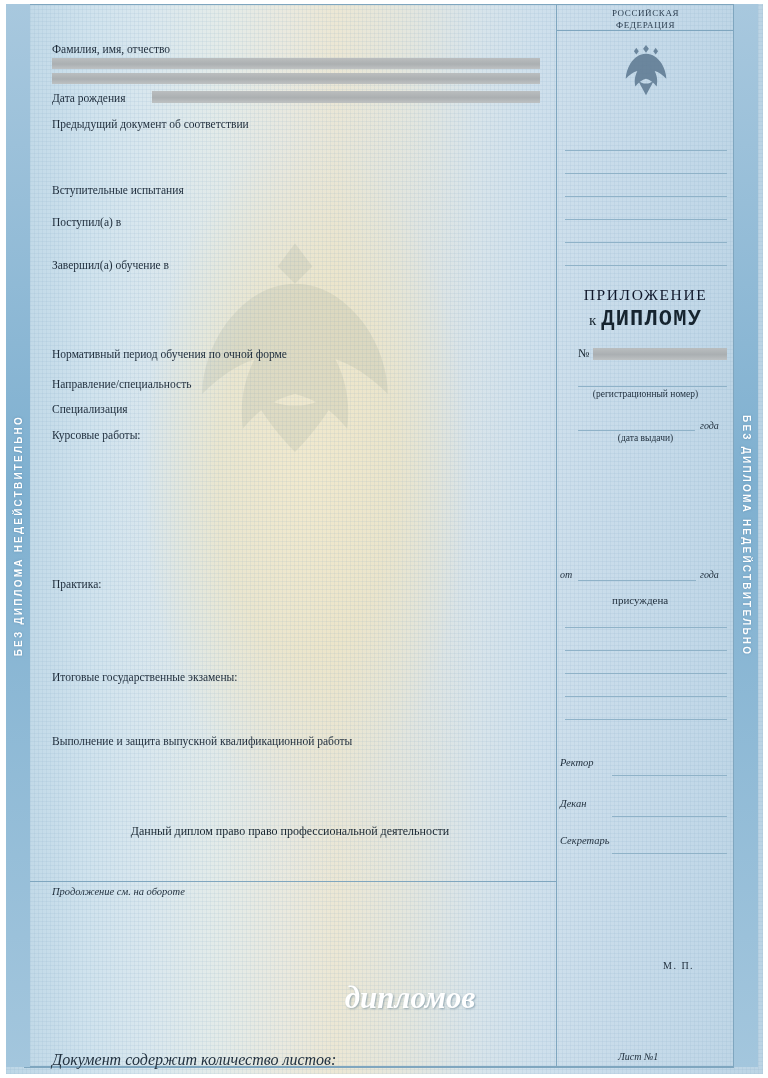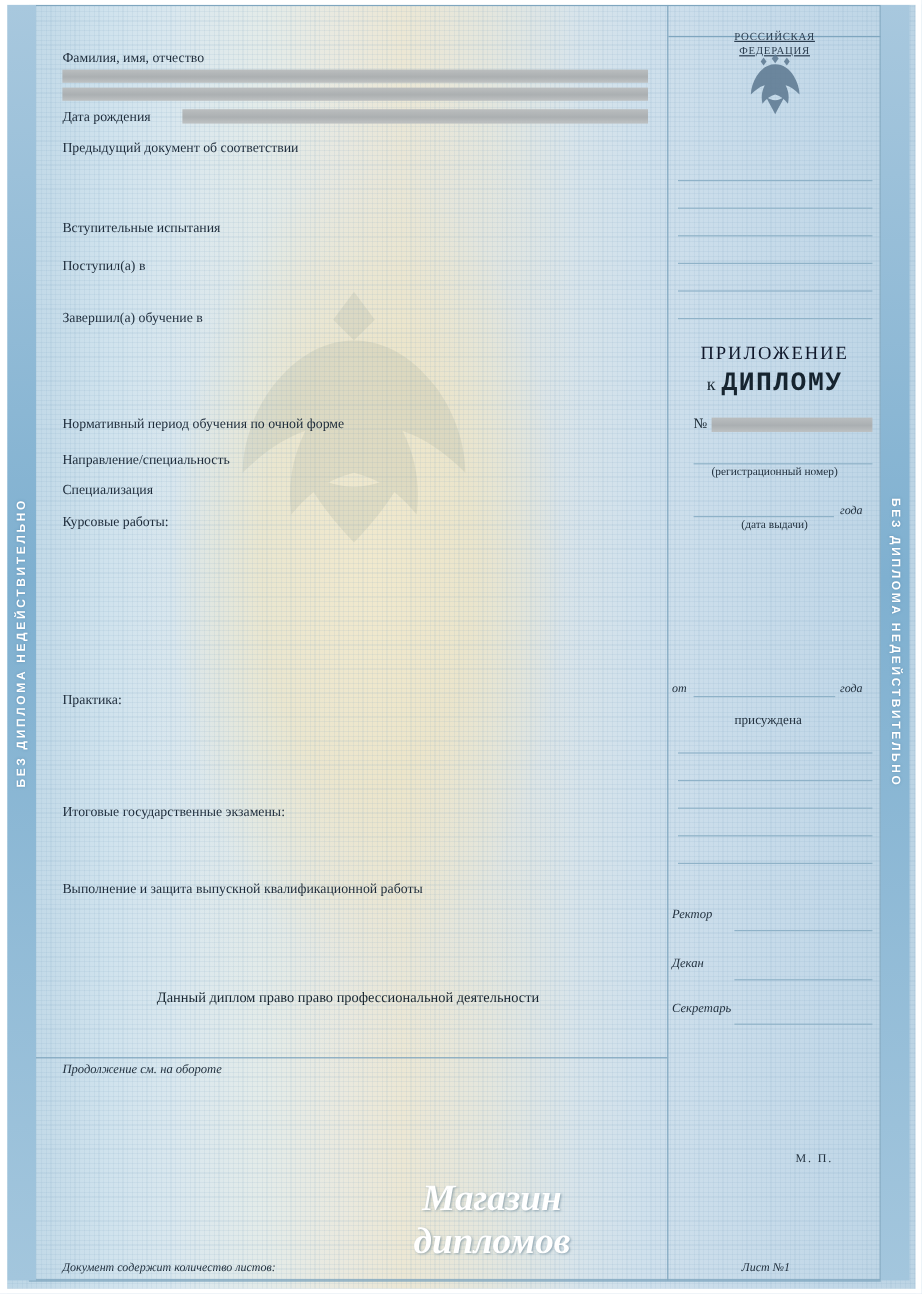--- a/index.html
+++ b/index.html
@@ -141,23 +141,22 @@
   .rf-title {
     position: absolute;
     left: 557px; top: 4px;
     width: 177px;
     text-align: center;
     font-family: "Liberation Serif", serif;
     font-size: 9px;
     letter-spacing: 0.6px;
     color: #2c3e50;
     line-height: 12px;
-    padding-top: 20px;
+    padding-top: 3px;
     box-sizing: border-box;
-    text-decoration: underline;
   }
   .emblem {
     position: absolute;
     left: 617px; top: 42px;
     width: 58px; height: 60px;
     color: #5c7890;
     opacity: 0.85;
   }
   .app-title1 {
     position: absolute;
@@ -224,21 +223,21 @@
     position: absolute;
     left: 618px; top: 1051px;
     font-style: italic;
     font-size: 10px;
     color: #22313f;
   }
   .bottom-note {
     position: absolute;
     left: 52px; top: 1051px;
     font-style: italic;
-    font-size: 10px;
+    font-size: 16px;
     color: #22313f;
   }
   .cont-note {
     position: absolute;
     left: 52px; top: 886px;
     font-style: italic;
     font-size: 10.5px;
     color: #22313f;
   }
   .center-statement {
@@ -381,21 +380,20 @@
   <div class="sheet-no">Лист №1</div>
 
   <div class="side-legend left">
     <span>БЕЗ ДИПЛОМА НЕДЕЙСТВИТЕЛЬНО</span>
   </div>
   <div class="side-legend right">
     <span>БЕЗ ДИПЛОМА НЕДЕЙСТВИТЕЛЬНО</span>
   </div>
 
   <div class="shop-watermark">
-    <div>Магазин</div>
     <div>дипломов</div>
   </div>
 
   <div class="scan-edge edge-top"></div>
   <div class="scan-edge edge-left"></div>
   <div class="scan-edge edge-right"></div>
   <div class="scan-edge edge-bottom"></div>
 
 </div>
 

